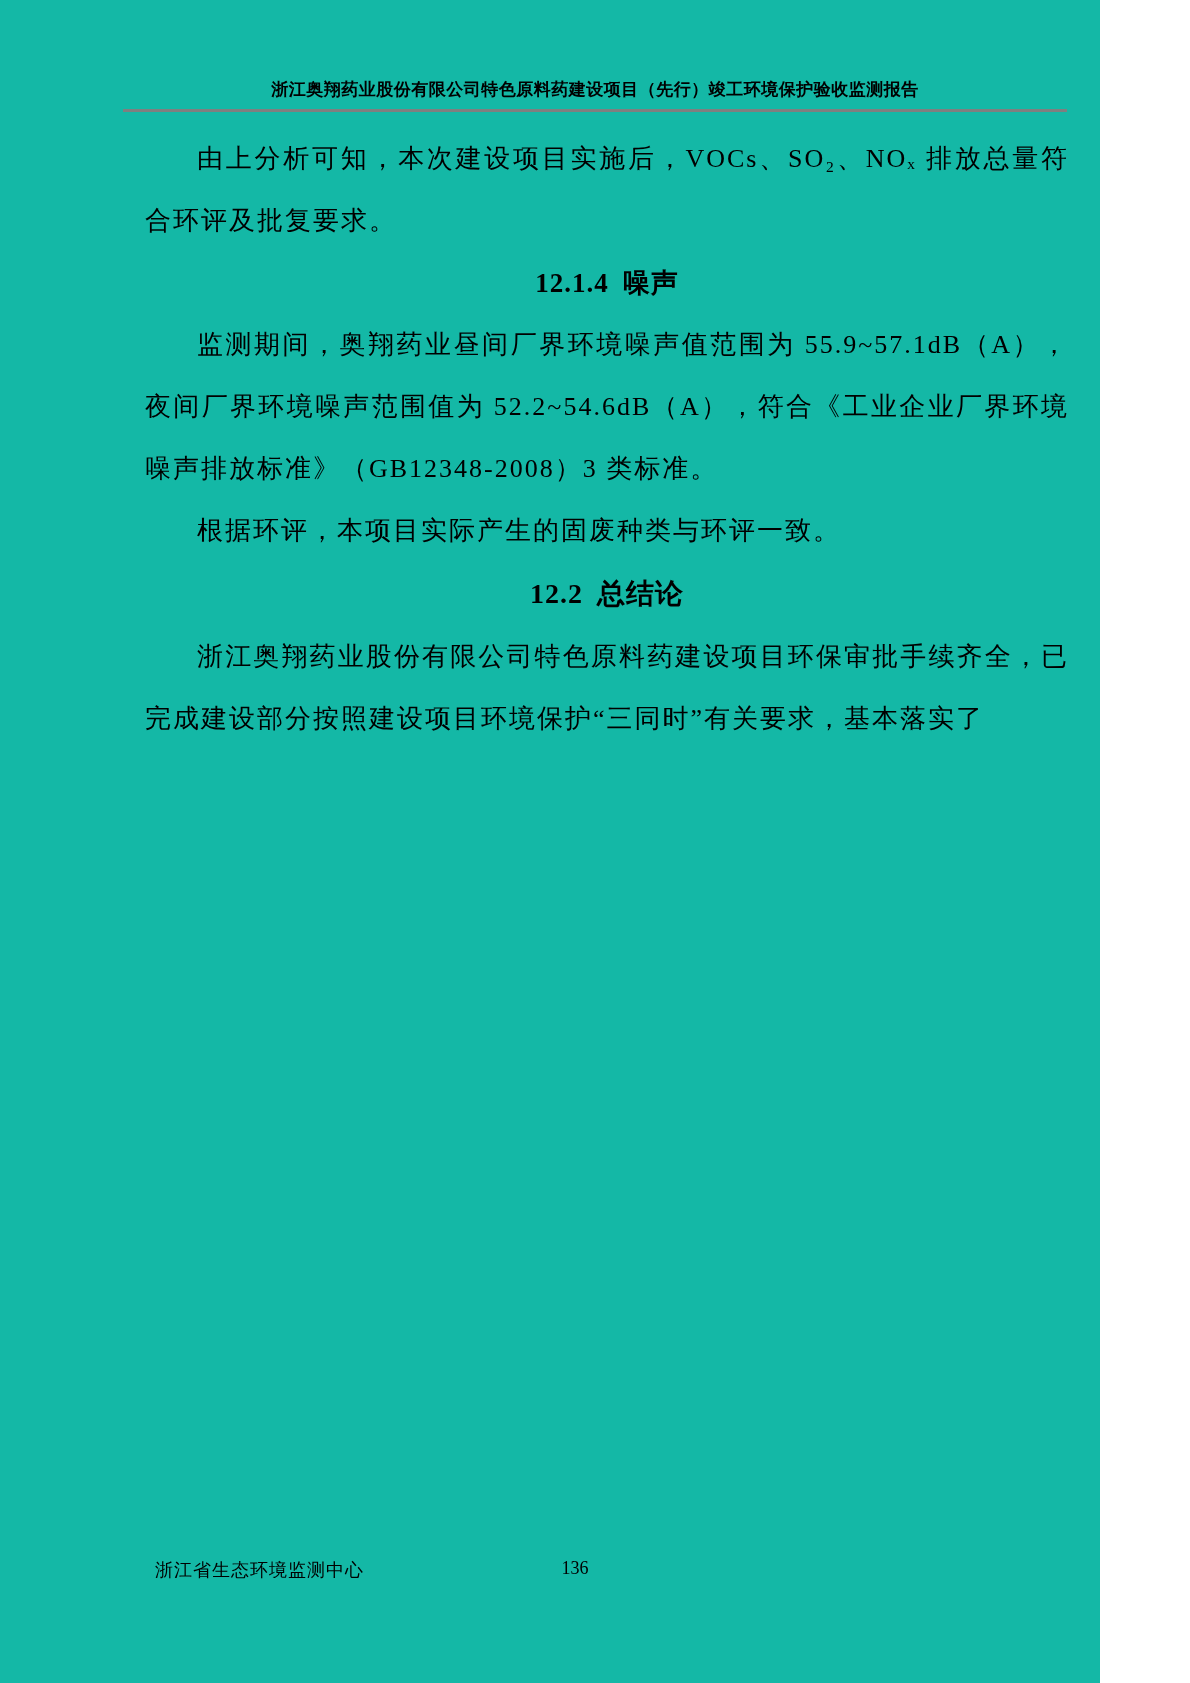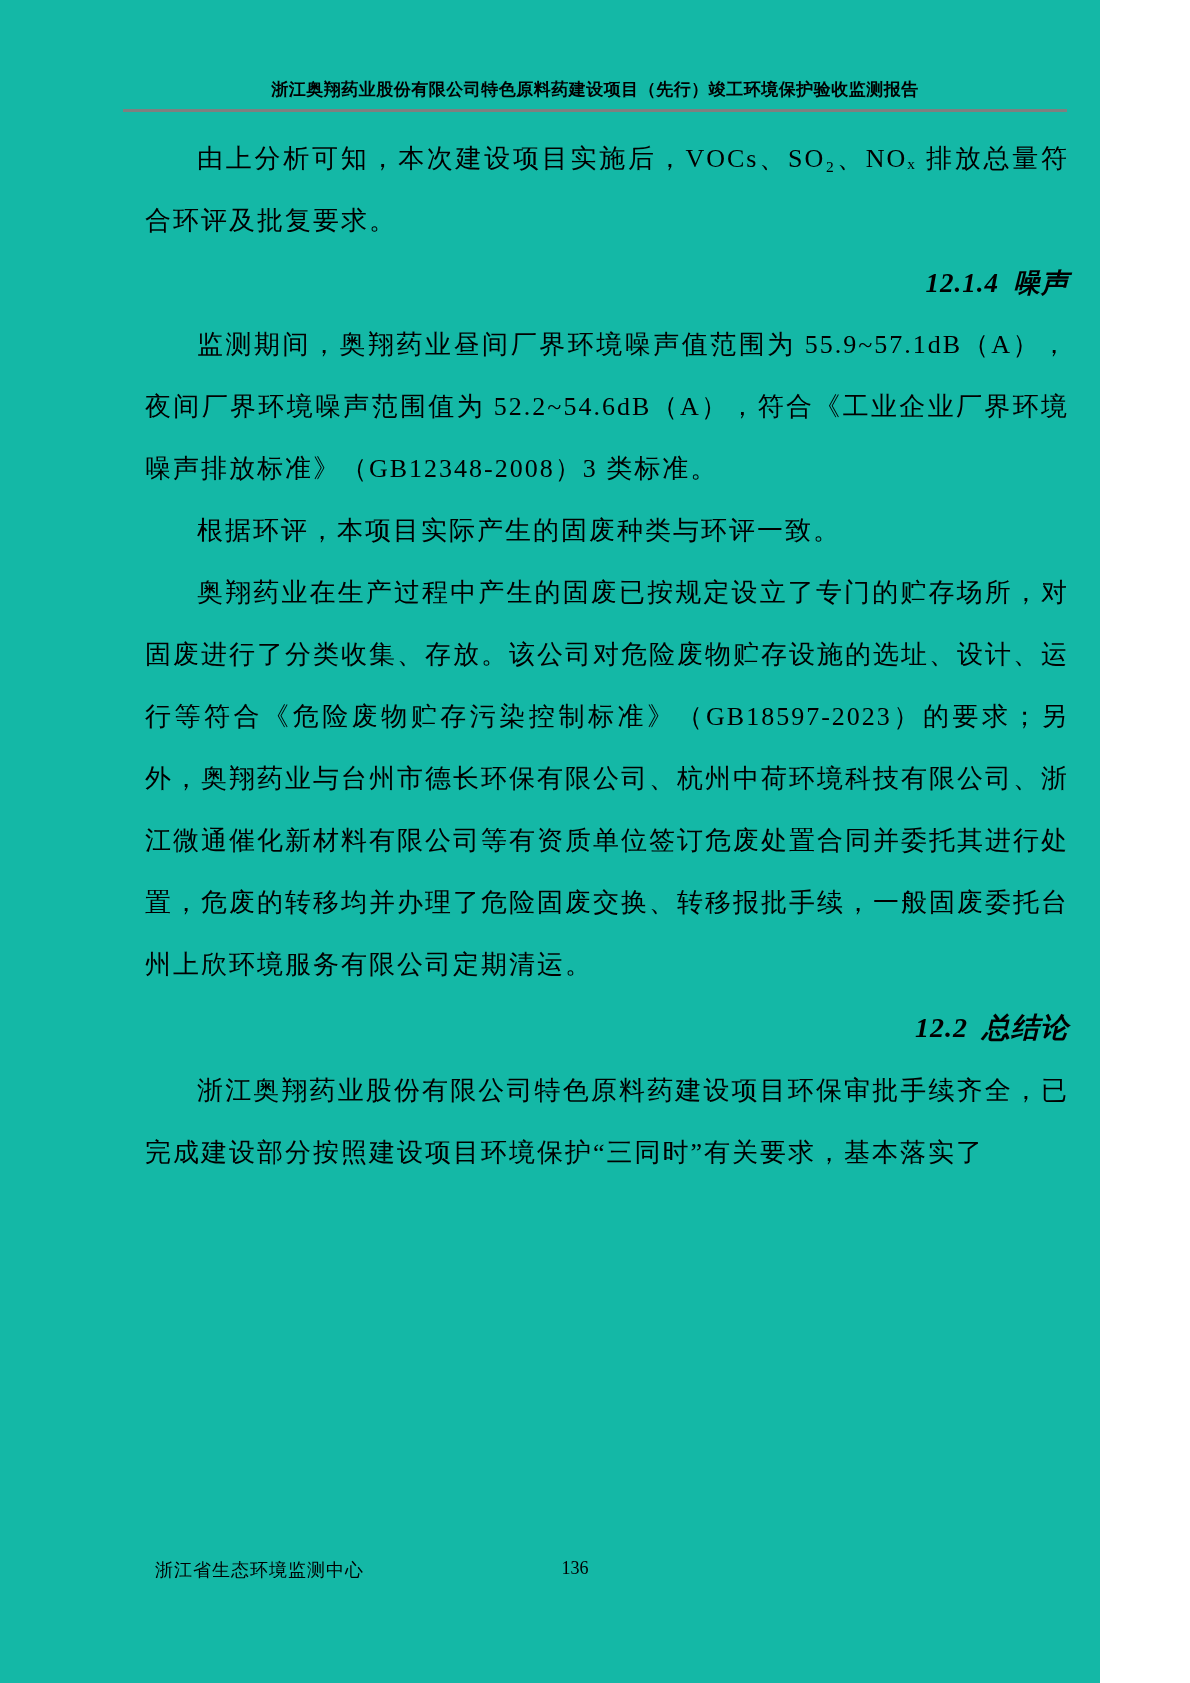--- a/index.html
+++ b/index.html
@@ -49,23 +49,22 @@
     letter-spacing: 2px;
   }
   .doc-body p {
     margin: 0;
     text-indent: 2em;
   }
   .doc-body h2, .doc-body h3 {
     margin: 0;
     font-weight: 700;
     text-indent: 0;
-    text-align: right;
+    text-align: center;
     letter-spacing: 1px;
-    font-style: italic;
   }
   .doc-body h3 {
     font-size: 27px;
     line-height: 62px;
   }
   .doc-body h2 {
     font-size: 28px;
     line-height: 64px;
   }
   .heading-label {
@@ -109,21 +108,20 @@
 
     <p>由上分析可知，本次建设项目实施后，VOCs、SO₂、NOₓ 排放总量符合环评及批复要求。</p>
 
     <h3><span>12.1.4</span><span class="heading-label">噪声</span></h3>
 
     <p>监测期间，奥翔药业昼间厂界环境噪声值范围为 55.9~57.1dB（A），夜间厂界环境噪声范围值为 52.2~54.6dB（A），符合《工业企业厂界环境噪声排放标准》（GB12348-2008）3 类标准。</p>
 
 
     <p>根据环评，本项目实际产生的固废种类与环评一致。</p>
 
-    <p>奥翔药业在生产过程中产生的固废已按规定设立了专门的贮存场所，对固废进行了分类收集、存放。该公司对危险废物贮存设施的选址、设计、运行等符合《危险废物贮存污染控制标准》（GB18597-2023）的要求；另外，奥翔药业与台州市德长环保有限公司、杭州中荷环境科技有限公司、浙江微通催化新材料有限公司等有资质单位签订危废处置合同并委托其进行处置，危废的转移均并办理了危险固废交换、转移报批手续，一般固废委托台州上欣环境服务有限公司定期清运。</p>
 
 
     <h2><span>12.2</span><span class="heading-label">总结论</span></h2>
 
     <p>浙江奥翔药业股份有限公司特色原料药建设项目环保审批手续齐全，已完成建设部分按照建设项目环境保护“三同时”有关要求，基本落实了</p>
 
   </div>
 
   <div class="page-footer">
     <span class="footer-org">浙江省生态环境监测中心</span>

